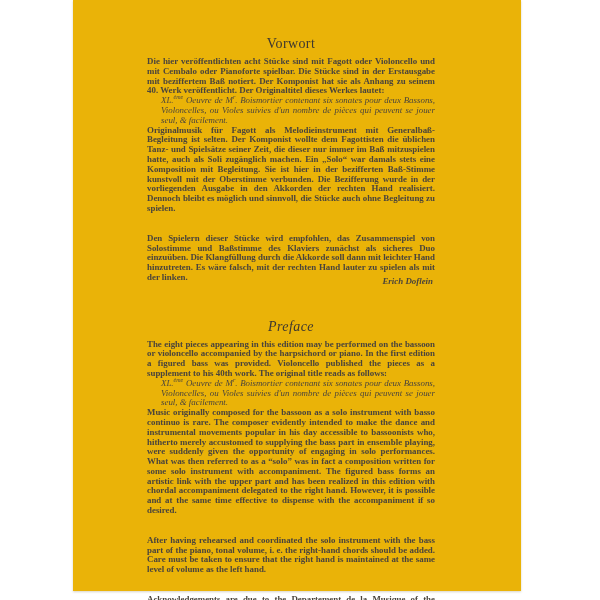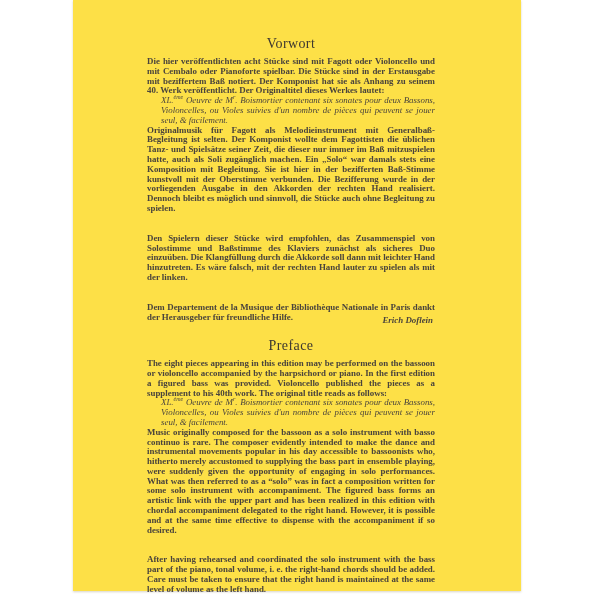--- a/index.html
+++ b/index.html
@@ -13,21 +13,21 @@
     height: 600px;
     background: #ffffff;
     overflow: hidden;
   }
   .page {
     position: absolute;
     left: 73px;
     top: 0;
     width: 448px;
     height: 591px;
-    background: #fde047;
+    background: #eab308;
     box-shadow: 0 1px 2px rgba(170,160,130,0.45);
   }
   .content {
     position: absolute;
     left: 74px;
     top: 0;
     width: 288px;
     color: #4a443c;
     font-family: "Liberation Serif", "DejaVu Serif", serif;
     font-size: 8.9px;
@@ -37,21 +37,21 @@
   .heading {
     font-size: 14px;
     line-height: 15px;
     font-weight: 400;
     text-align: center;
     letter-spacing: 0.4px;
     color: #3e3830;
     margin: 0 0 6px 0;
   }
   .heading.vorwort { margin-top: 36px; }
-  .heading.preface { margin-top: 12px; }
+  .heading.preface { margin-top: 32px; font-style: italic; }
   .para { margin: 0; font-weight: bold; }
   .para.gap { margin-top: 20px; }
   .quote {
     margin: 0 0 0 14px;
     font-style: italic;
   }
   .quote sup {
     font-size: 6px;
     line-height: 0;
     vertical-align: super;
@@ -72,21 +72,20 @@
 <div class="canvas">
   <div class="page">
     <div class="content">
 
       <section>
         <h1 class="heading vorwort">Vorwort</h1>
         <p class="para">Die hier veröffentlichten acht Stücke sind mit Fagott oder Violoncello und mit Cembalo oder Pianoforte spielbar. Die Stücke sind in der Erstausgabe mit beziffertem Baß notiert. Der Komponist hat sie als Anhang zu seinem 40. Werk veröffentlicht. Der Originaltitel dieses Werkes lautet:</p>
         <p class="quote"><span>XL.</span><sup>ème</sup><span> Oeuvre de M</span><sup>r</sup><span>. Boismortier contenant six sonates pour deux Bassons, Violoncelles, ou Violes suivies d'un nombre de pièces qui peuvent se jouer seul, &amp; facilement.</span></p>
         <p class="para">Originalmusik für Fagott als Melodieinstrument mit Generalbaß-Begleitung ist selten. Der Komponist wollte dem Fagottisten die üblichen Tanz- und Spielsätze seiner Zeit, die dieser nur immer im Baß mitzuspielen hatte, auch als Soli zugänglich machen. Ein „Solo“ war damals stets eine Komposition mit Begleitung. Sie ist hier in der bezifferten Baß-Stimme kunstvoll mit der Oberstimme verbunden. Die Bezifferung wurde in der vorliegenden Ausgabe in den Akkorden der rechten Hand realisiert. Dennoch bleibt es möglich und sinnvoll, die Stücke auch ohne Begleitung zu spielen.</p>
         <p class="para gap">Den Spielern dieser Stücke wird empfohlen, das Zusammenspiel von Solostimme und Baßstimme des Klaviers zunächst als sicheres Duo einzuüben. Die Klangfüllung durch die Akkorde soll dann mit leichter Hand hinzutreten. Es wäre falsch, mit der rechten Hand lauter zu spielen als mit der linken.</p>
-        <p class="para gap">Dem Departement de la Musique der Bibliothèque Nationale in Paris dankt der Herausgeber für freundliche Hilfe.</p>
         <div class="signature">Erich Doflein</div>
       </section>
 
       <section>
         <h1 class="heading preface">Preface</h1>
         <p class="para">The eight pieces appearing in this edition may be performed on the bassoon or violoncello accompanied by the harpsichord or piano. In the first edition a figured bass was provided. Violoncello published the pieces as a supplement to his 40th work. The original title reads as follows:</p>
         <p class="quote"><span>XL.</span><sup>ème</sup><span> Oeuvre de M</span><sup>r</sup><span>. Boismortier contenant six sonates pour deux Bassons, Violoncelles, ou Violes suivies d'un nombre de pièces qui peuvent se jouer seul, &amp; facilement.</span></p>
         <p class="para">Music originally composed for the bassoon as a solo instrument with basso continuo is rare. The composer evidently intended to make the dance and instrumental movements popular in his day accessible to bassoonists who, hitherto merely accustomed to supplying the bass part in ensemble playing, were suddenly given the opportunity of engaging in solo performances. What was then referred to as a “solo” was in fact a composition written for some solo instrument with accompaniment. The figured bass forms an artistic link with the upper part and has been realized in this edition with chordal accompaniment delegated to the right hand. However, it is possible and at the same time effective to dispense with the accompaniment if so desired.</p>
         <p class="para gap">After having rehearsed and coordinated the solo instrument with the bass part of the piano, tonal volume, i. e. the right-hand chords should be added. Care must be taken to ensure that the right hand is maintained at the same level of volume as the left hand.</p>
         <p class="para gap">Acknowledgements are due to the Departement de la Musique of the Bibliothèque Nationale in Paris for the kind assistance extended to the editor.</p>

